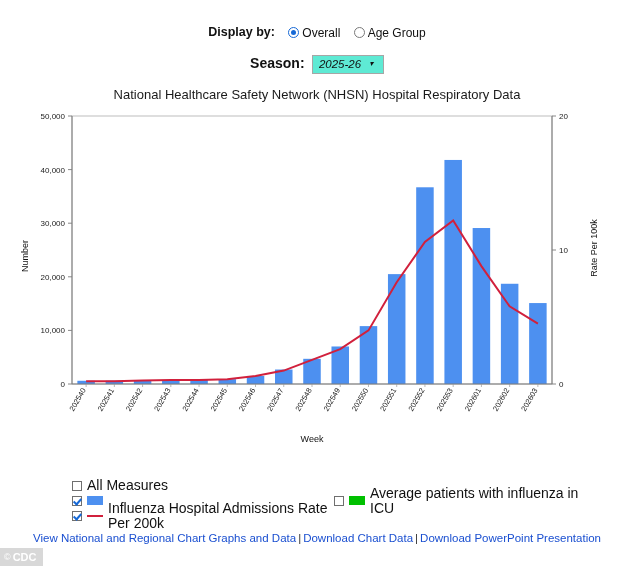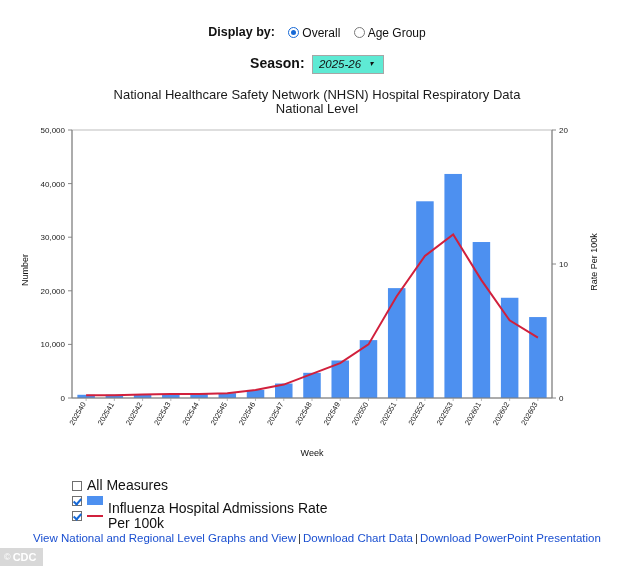--- a/index.html
+++ b/index.html
@@ -236,21 +236,20 @@
     </span>
   </div>
   <div class="season-row">
     <span class="season-label">Season:</span>
     <span class="season-select"><span>2025-26</span><span class="caret">▾</span></span>
   </div>
 </div>
 
 <div class="titles">
   <div>National Healthcare Safety Network (NHSN) Hospital Respiratory Data</div>
-  <div>National Level</div>
 </div>
 
 <div class="chart-wrap">
   <svg class="chart" width="634" height="340" viewBox="0 0 634 340">
 
     <rect x="72" y="8" width="480" height="268" fill="#ffffff" stroke="#bdbdbd" stroke-width="1"></rect>
     <g id="y-axis-group">
         <line x1="68" y1="276" x2="72" y2="276" stroke="#888" stroke-width="1"></line>
         <text x="65" y="279" text-anchor="end" class="axis-text">0</text>
         <line x1="68" y1="222.4" x2="72" y2="222.4" stroke="#888" stroke-width="1"></line>
@@ -344,30 +343,35 @@
     <div class="lg-col">
       <span class="cbox"></span>
       <span>All Measures</span>
     </div>
   </div>
   <div class="legend-row">
     <div class="lg-col">
       <span class="cbox checked"></span>
       <span class="swatch-bar"></span>
     </div>
+    <div class="lg-col">
+      <span class="cbox"></span>
+      <span class="swatch-green"></span>
+      <span>Average patients with influenza in ICU</span>
+    </div>
   </div>
   <div class="legend-row">
     <div class="lg-col">
       <span class="cbox checked"></span>
       <span class="swatch-line"></span>
-      <span>Influenza Hospital Admissions Rate Per 100k</span>
+      <span>Influenza Hospital Admissions Rate Per 200k</span>
     </div>
   </div>
 </div>
 
 <div class="links">
-  <a href="#">View National and Regional Level Graphs and View</a><span class="sep">|</span><a href="#">Download Chart Data</a><span class="sep">|</span><a href="#">Download PowerPoint Presentation</a>
+  <a href="#">View National and Regional Chart Graphs and Data</a><span class="sep">|</span><a href="#">Download Chart Data</a><span class="sep">|</span><a href="#">Download PowerPoint Presentation</a>
 </div>
 
 <div class="cdc-badge">
   <span class="c">©</span>
     <span>CDC</span>
 </div>
 
 </body></html>

